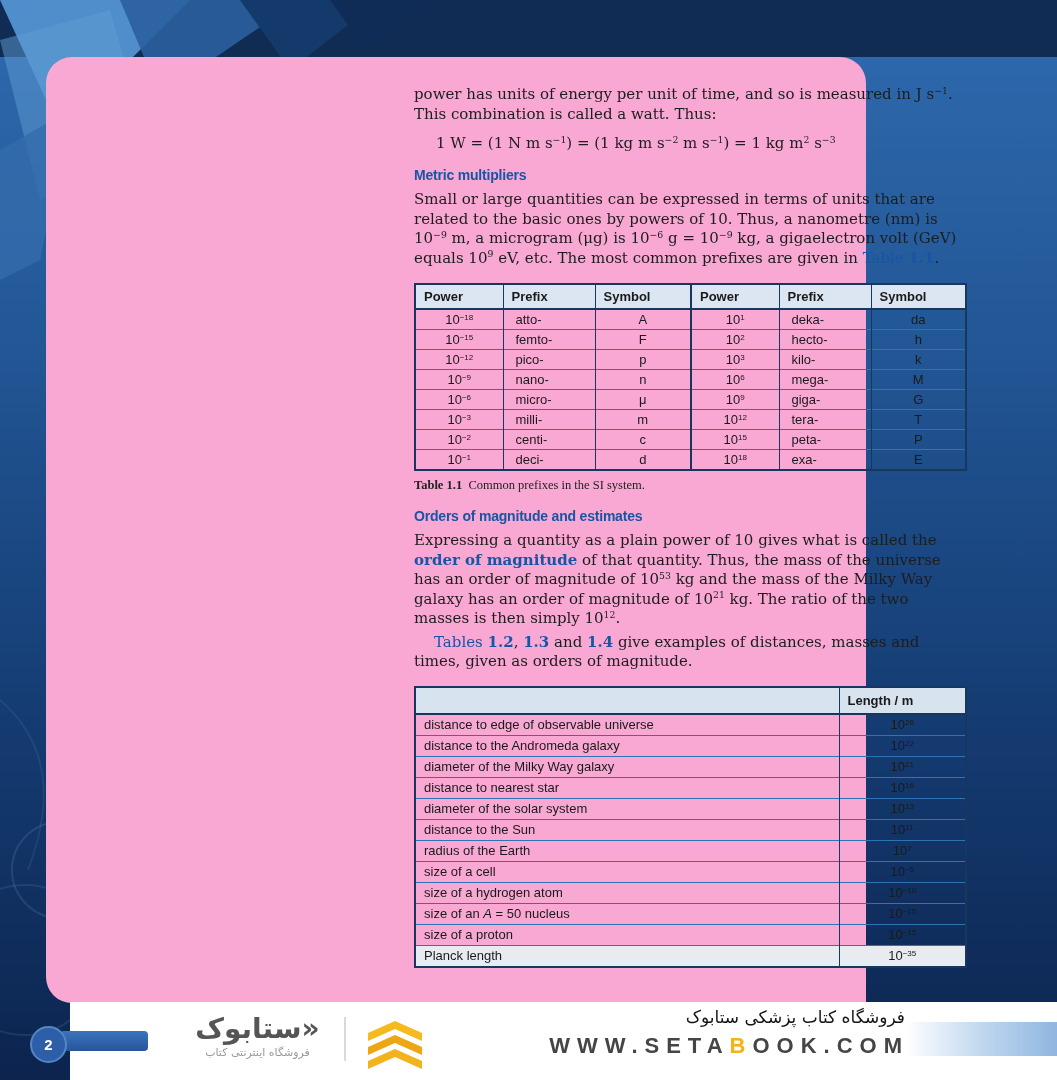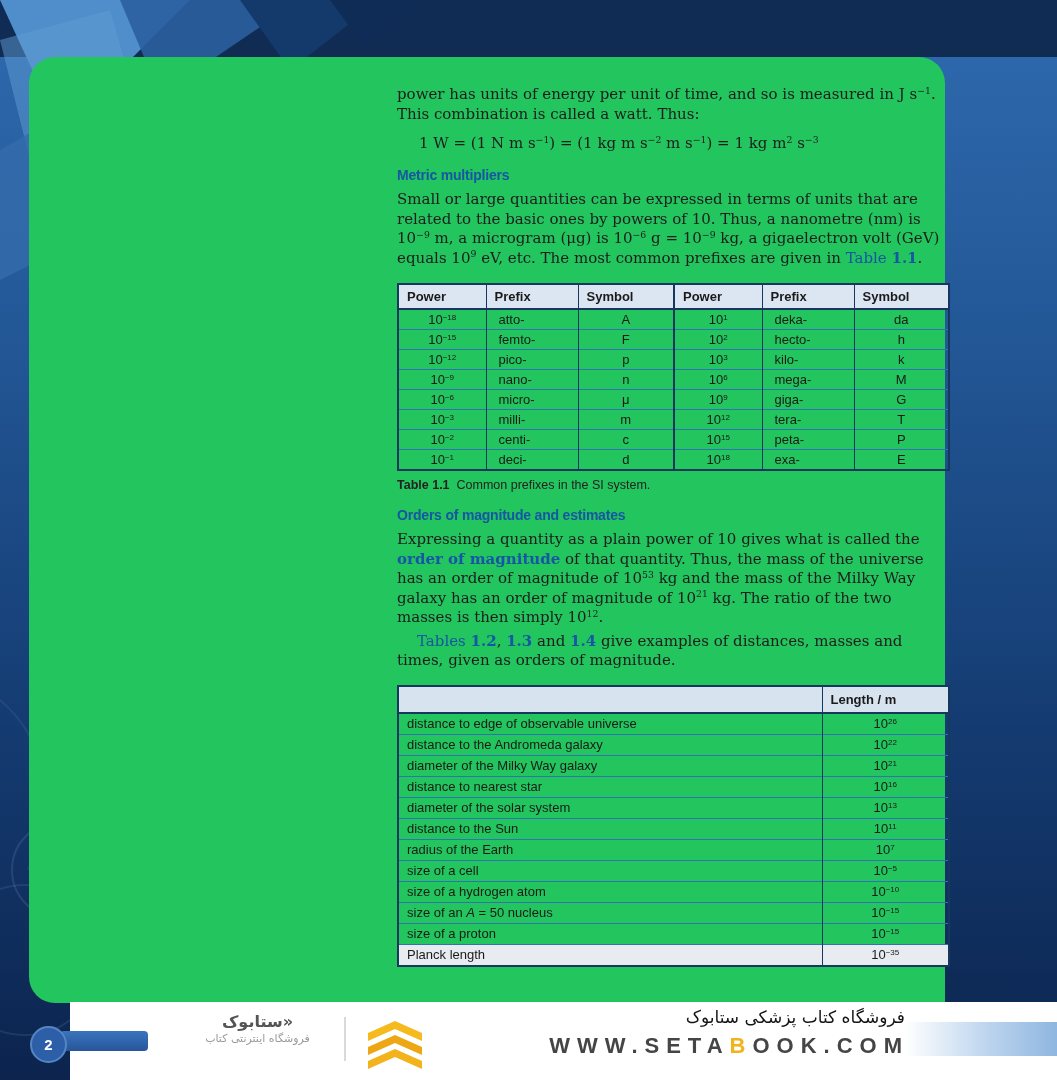--- a/index.html
+++ b/index.html
@@ -1,29 +1,29 @@
 <!DOCTYPE html>
 <html><head>
 <meta charset="utf-8">
 <style>
   html,body{margin:0;padding:0;}
   body{width:1057px;height:1080px;overflow:hidden;background:#0c244e;}
   .canvas{position:relative;width:1057px;height:1080px;overflow:hidden;font-family:"DejaVu Serif",serif;}
   .bg-art{position:absolute;left:0;top:0;}
 
-  .page{position:absolute;left:29px;top:57px;width:916px;height:946px;background:#22c55e;border-radius:26px 26px 0 26px;}
+  .page{position:absolute;left:46px;top:57px;width:820px;height:946px;background:#f9a8d4;border-radius:26px 26px 0 26px;}
   .content{position:absolute;left:368px;top:28px;width:552px;}
 
   p.body{font-size:15px;line-height:1.3;color:#1d1d1d;margin:0 0 4px 0;}
   .equation{font-size:15px;color:#1d1d1d;margin:10px 0 6px 22px;}
   h2.heading{font-family:"Liberation Sans",sans-serif;font-weight:700;font-size:14px;color:#1656a4;margin:15px 0 7px 0;letter-spacing:-0.2px;}
   .ref{color:#1656a4;}
   sup{font-size:0.62em;line-height:0;position:relative;vertical-align:baseline;top:-0.55em;}
   .indent{text-indent:20px;}
-  .caption{font-family:Liberation Sans, sans-serif;font-size:12.5px;color:#222;margin:7px 0 0 0;}
+  .caption{font-family:Liberation Serif, serif;font-size:12.5px;color:#222;margin:7px 0 0 0;}
 
   table{border-collapse:collapse;font-family:"Liberation Sans",sans-serif;font-size:13px;color:#1a1a1a;table-layout:fixed;}
   .prefix-table{width:551px;border:2px solid #17375e;margin-top:15px;}
   .prefix-table th{background:#dce6f2;font-weight:700;text-align:left;padding:4px 8px;border-left:1px solid #17375e;border-bottom:2px solid #17375e;}
   .prefix-table td{padding:2px 12px;border-left:1px solid #17375e;border-top:1px solid #2e74b5;}
   .prefix-table .c{text-align:center;}
   .prefix-table .mid{border-left:2px solid #17375e;}
 
   .length-table{width:551px;border:2px solid #17375e;margin-top:14px;}
   .length-table th{background:#d8e3f0;font-weight:700;text-align:left;padding:5px 8px;border-bottom:2px solid #17375e;}
@@ -43,21 +43,21 @@
      background:linear-gradient(180deg,#3a74bd,#27559a);}
   .fa-title{position:absolute;top:1007px;right:152px;direction:rtl;
      font-family:"DejaVu Sans",sans-serif;font-size:17px;color:#141414;}
   .url{position:absolute;top:1033px;right:148px;font-family:"Liberation Sans",sans-serif;
      font-weight:700;font-size:22px;letter-spacing:7px;color:#454545;white-space:nowrap;}
   .url .hl{color:#f2b31c;}
   .brand-logo{position:absolute;left:358px;top:1013px;}
   .sep{position:absolute;left:344px;top:1017px;width:2px;height:44px;background:#d9d9d9;}
   .fa-logotype{position:absolute;left:175px;top:1013px;width:165px;text-align:center;
      font-family:"DejaVu Sans",sans-serif;}
-  .fa-big{font-size:16px;font-weight:700;color:#555;direction:rtl;line-height:1.15;}
+  .fa-big{font-size:28px;font-weight:700;color:#555;direction:rtl;line-height:1.15;}
   .fa-sub{font-size:11px;color:#9a9a9a;margin-top:1px;direction:rtl;}
 </style>
 </head>
 <body>
 
 <div class="canvas">
 
   <svg class="bg-art" width="1057" height="1080" viewBox="0 0 1057 1080">
     <defs>
       <linearGradient id="bgv" x1="0" y1="0" x2="0" y2="1">

